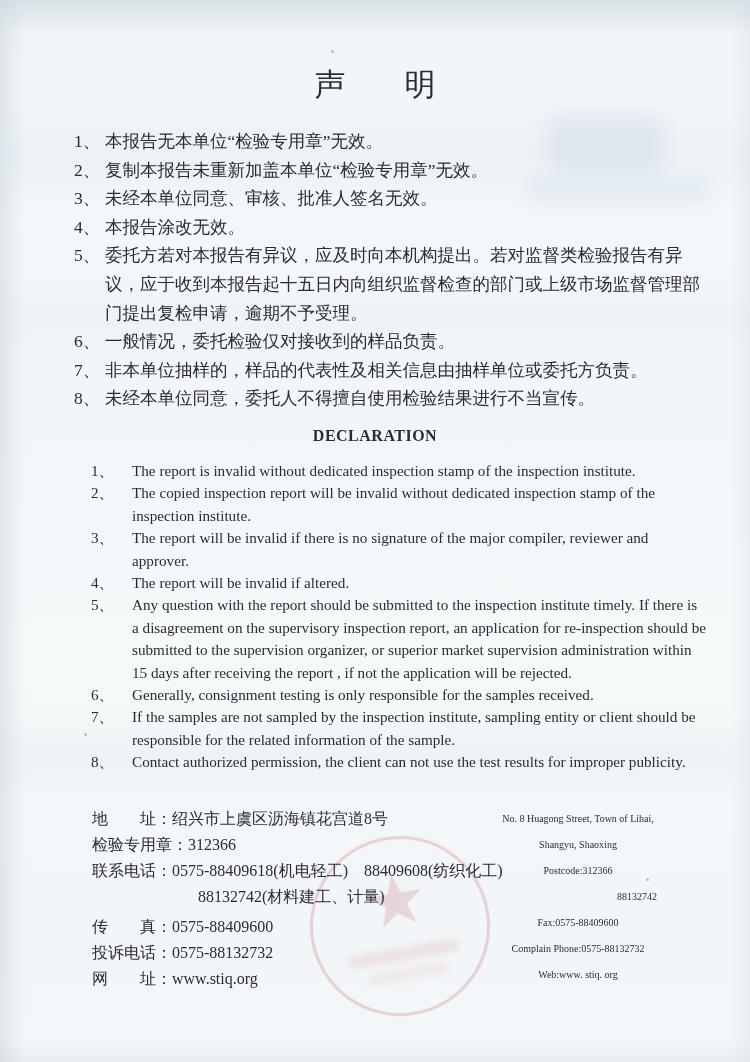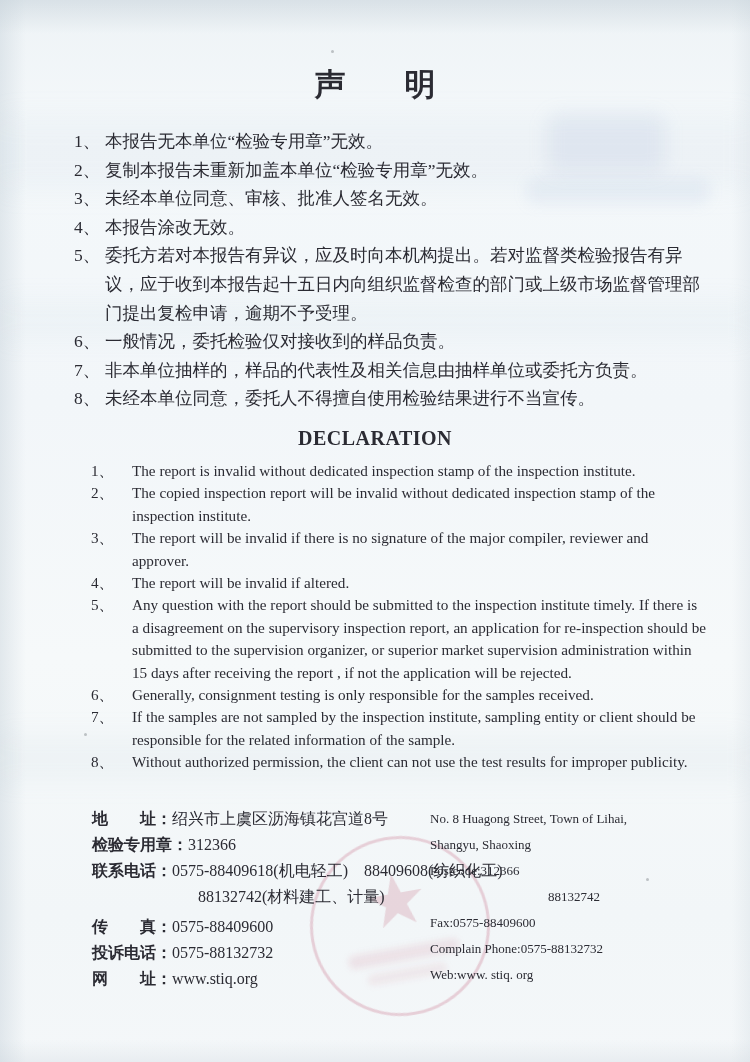--- a/index.html
+++ b/index.html
@@ -35,41 +35,41 @@
   .stamp-inner{position:absolute;left:22px;top:22px;right:22px;bottom:22px;
     border-radius:50%;}
   .stamp-star{position:absolute;left:0;right:0;top:26px;text-align:center;
     font-size:72px;line-height:72px;color:rgba(192,94,118,.22);}
   .stamp-bar1{position:absolute;left:30px;top:108px;width:112px;height:14px;
     background:rgba(192,94,118,.13);filter:blur(3px);border-radius:6px;}
   .stamp-bar2{position:absolute;left:46px;top:130px;width:80px;height:11px;
     background:rgba(192,94,118,.10);filter:blur(3px);border-radius:6px;}
 
   .title{position:absolute;top:64px;left:0;right:0;margin:0;text-align:center;
-    font-size:31px;font-weight:700;letter-spacing:14px;text-indent:14px;z-index:2;}
+    font-size:31px;font-weight:400;letter-spacing:14px;text-indent:14px;z-index:2;}
 
   .zh-list{position:absolute;top:127px;left:74px;right:46px;z-index:2;
     font-size:17.5px;line-height:28.6px;}
   .zh-list .item{position:relative;padding-left:31px;}
   .zh-list .num{position:absolute;left:0;top:0;}
 
   .en-heading{position:absolute;top:427px;left:0;right:0;margin:0;text-align:center;
-    font-size:20px;font-weight:700;letter-spacing:.5px;z-index:2;}
+    font-size:16px;font-weight:700;letter-spacing:.5px;z-index:2;}
   .en-list{position:absolute;top:460px;left:74px;right:44px;z-index:2;
     font-size:15.2px;line-height:22.4px;}
   .en-list .item{position:relative;padding-left:58px;}
   .en-list .num{position:absolute;left:17px;top:0;}
 
   .contact{position:absolute;top:806px;left:92px;right:24px;z-index:2;display:flex;}
   .contact-zh{width:338px;font-size:16px;line-height:26px;}
   .contact-zh .row{white-space:nowrap;}
-  .contact-zh .label{display:inline-block;white-space:pre;font-weight:bold;}
+  .contact-zh .label{display:inline-block;white-space:pre;}
   .contact-zh .row-phone2{padding-left:106px;}
   .contact-zh .row-fax{margin-top:4px;}
-  .contact-en{flex:1;font-size:13px;line-height:26px;}
+  .contact-en{flex:1;font-size:10px;line-height:26px;text-align:center;}
   .contact-en .line{white-space:nowrap;}
   .contact-en .line-phone2{padding-left:118px;}
 
   .speckle{position:absolute;width:3px;height:3px;border-radius:50%;
     background:rgba(90,95,100,.35);z-index:1;}
 </style>
 </head>
 <body>
 
 <div class="page">
@@ -108,21 +108,21 @@
   <h2 class="en-heading">DECLARATION</h2>
 
   <div class="en-list">
     <div class="item"><span class="num">1、</span><span class="txt">The report is invalid without dedicated inspection stamp of the inspection institute.</span></div>
     <div class="item"><span class="num">2、</span><span class="txt">The copied inspection report will be invalid without dedicated inspection stamp of the inspection institute.</span></div>
     <div class="item"><span class="num">3、</span><span class="txt">The report will be invalid if there is no signature of the major compiler, reviewer and approver.</span></div>
     <div class="item"><span class="num">4、</span><span class="txt">The report will be invalid if altered.</span></div>
     <div class="item"><span class="num">5、</span><span class="txt">Any question with the report should be submitted to the inspection institute timely. If there is a disagreement on the supervisory inspection report, an application for re-inspection should be submitted to the supervision organizer, or superior market supervision administration within 15 days after receiving the report , if not the application will be rejected.</span></div>
     <div class="item"><span class="num">6、</span><span class="txt">Generally, consignment testing is only responsible for the samples received.</span></div>
     <div class="item"><span class="num">7、</span><span class="txt">If the samples are not sampled by the inspection institute, sampling entity or client should be responsible for the related information of the sample.</span></div>
-    <div class="item"><span class="num">8、</span><span class="txt">Without authorized permission, the client can not use the test results for improper publicity.</span></div>
+    <div class="item"><span class="num">8、</span><span class="txt">Contact authorized permission, the client can not use the test results for improper publicity.</span></div>
   </div>
 
   <div class="contact">
     <div class="contact-zh">
       <div class="row"><span class="label">地　　址：</span><span class="value">绍兴市上虞区沥海镇花宫道8号</span></div>
       <div class="row"><span class="label">检验专用章：</span><span class="value">312366</span></div>
       <div class="row"><span class="label">联系电话：</span><span class="value">0575-88409618(机电轻工)　88409608(纺织化工)</span></div>
       <div class="row row-phone2"><span class="value">88132742(材料建工、计量)</span></div>
       <div class="row row-fax"><span class="label">传　　真：</span><span class="value">0575-88409600</span></div>
       <div class="row"><span class="label">投诉电话：</span><span class="value">0575-88132732</span></div>

